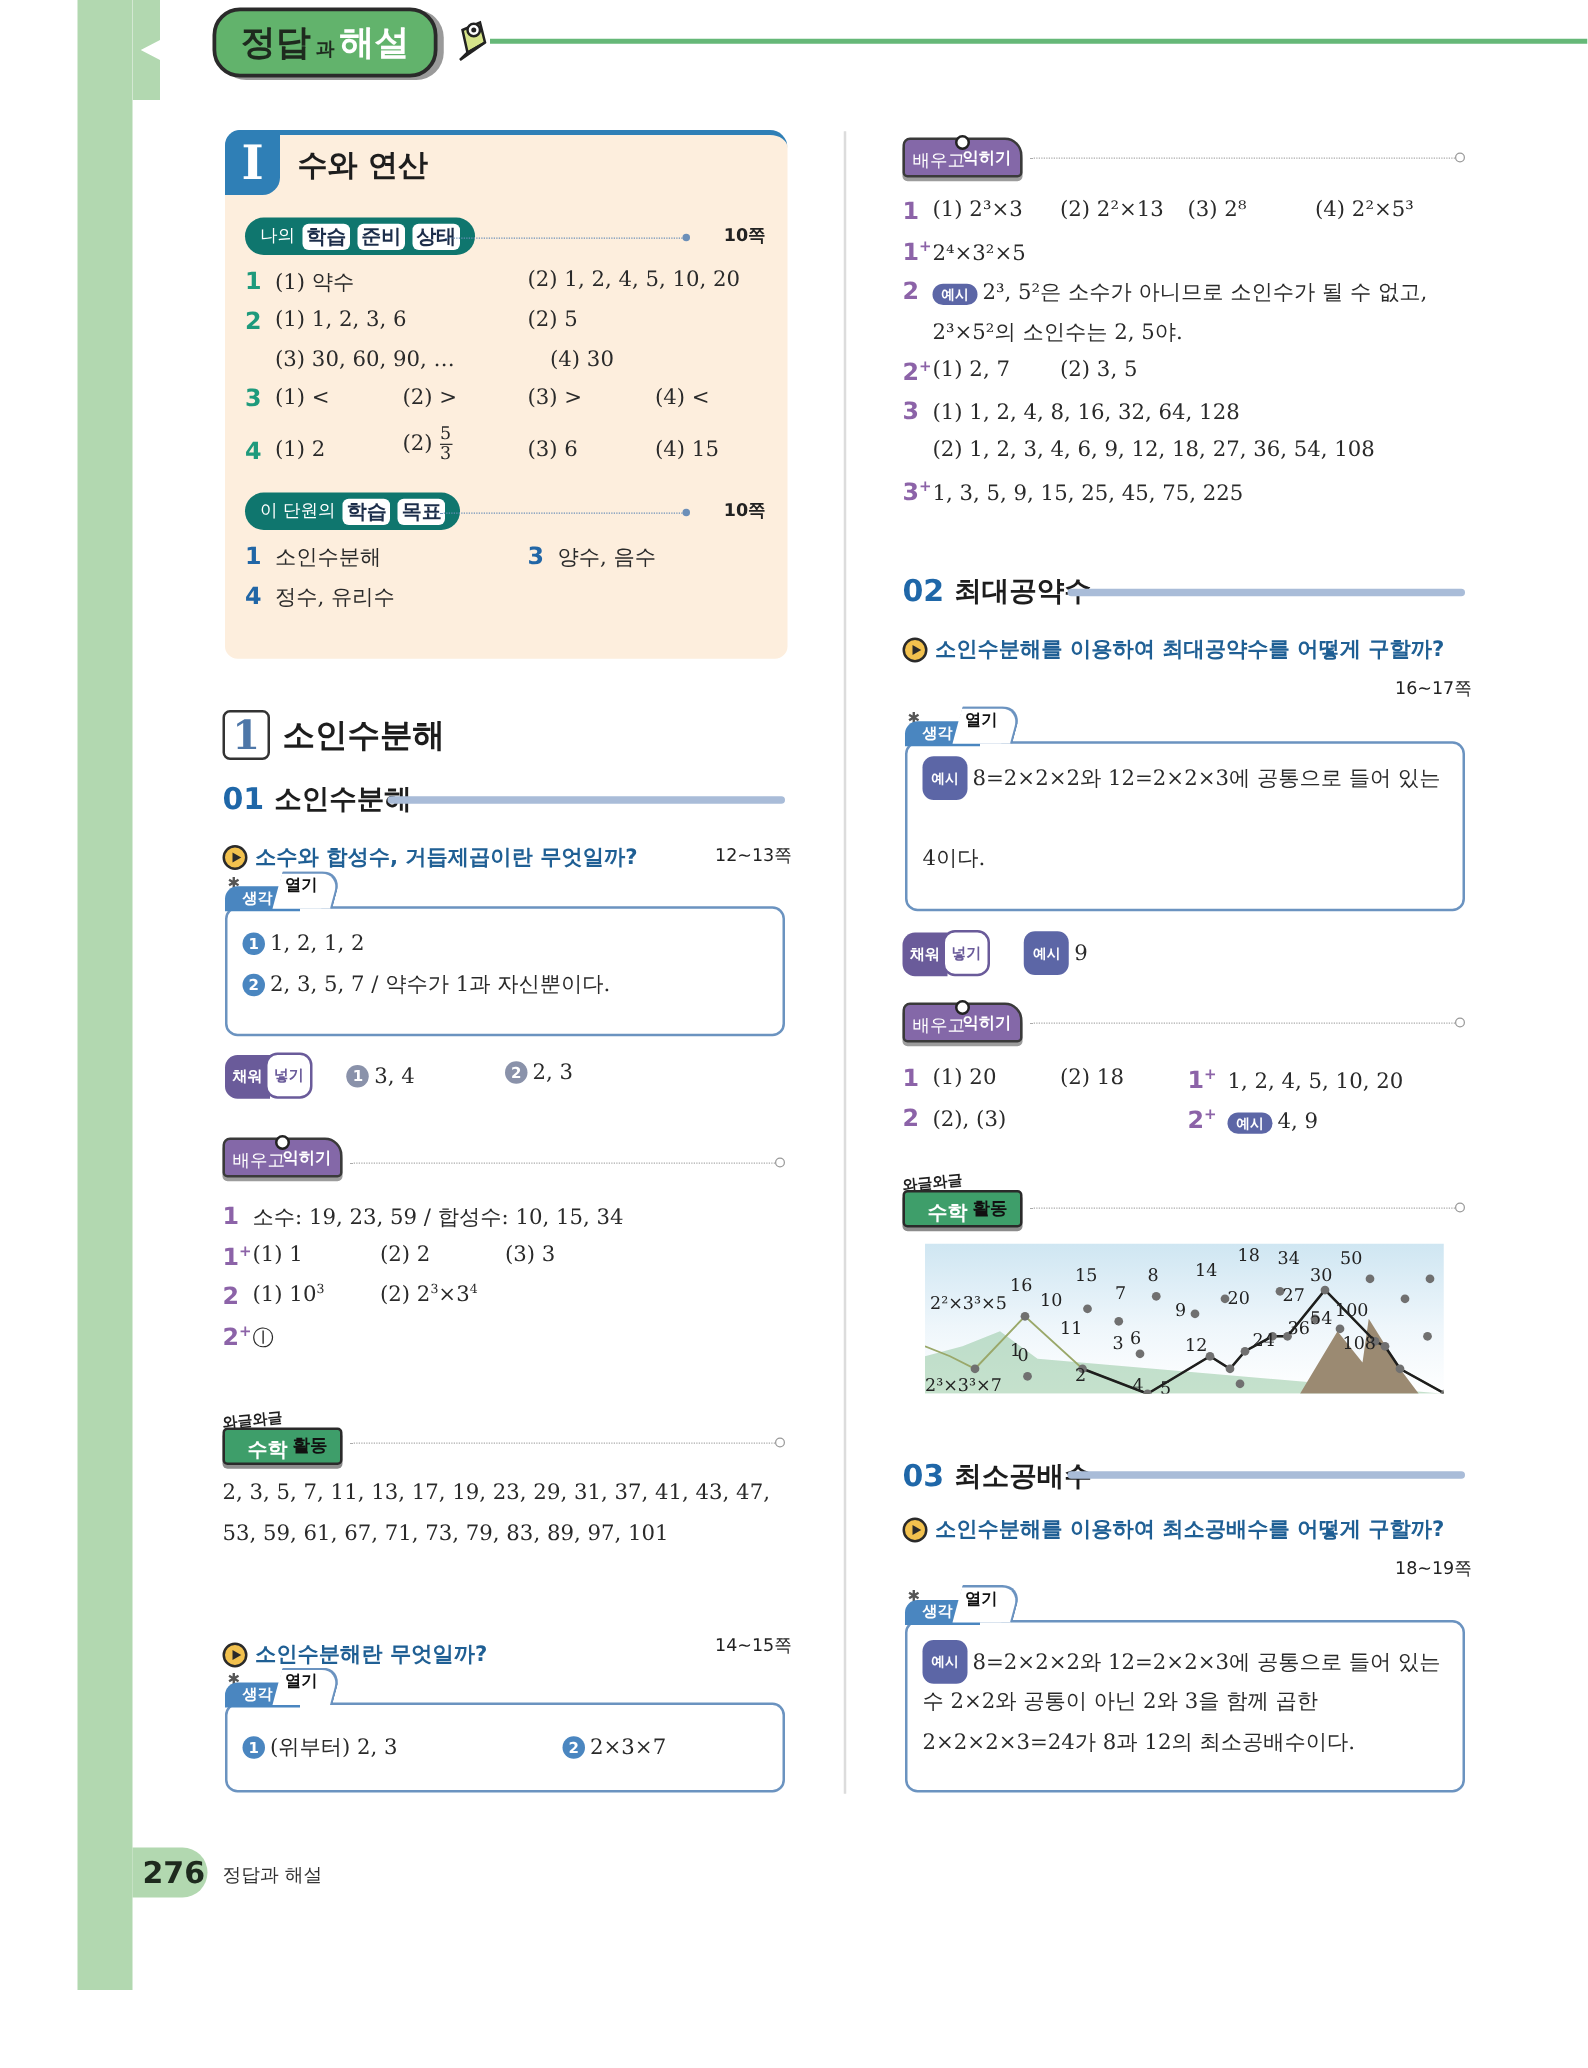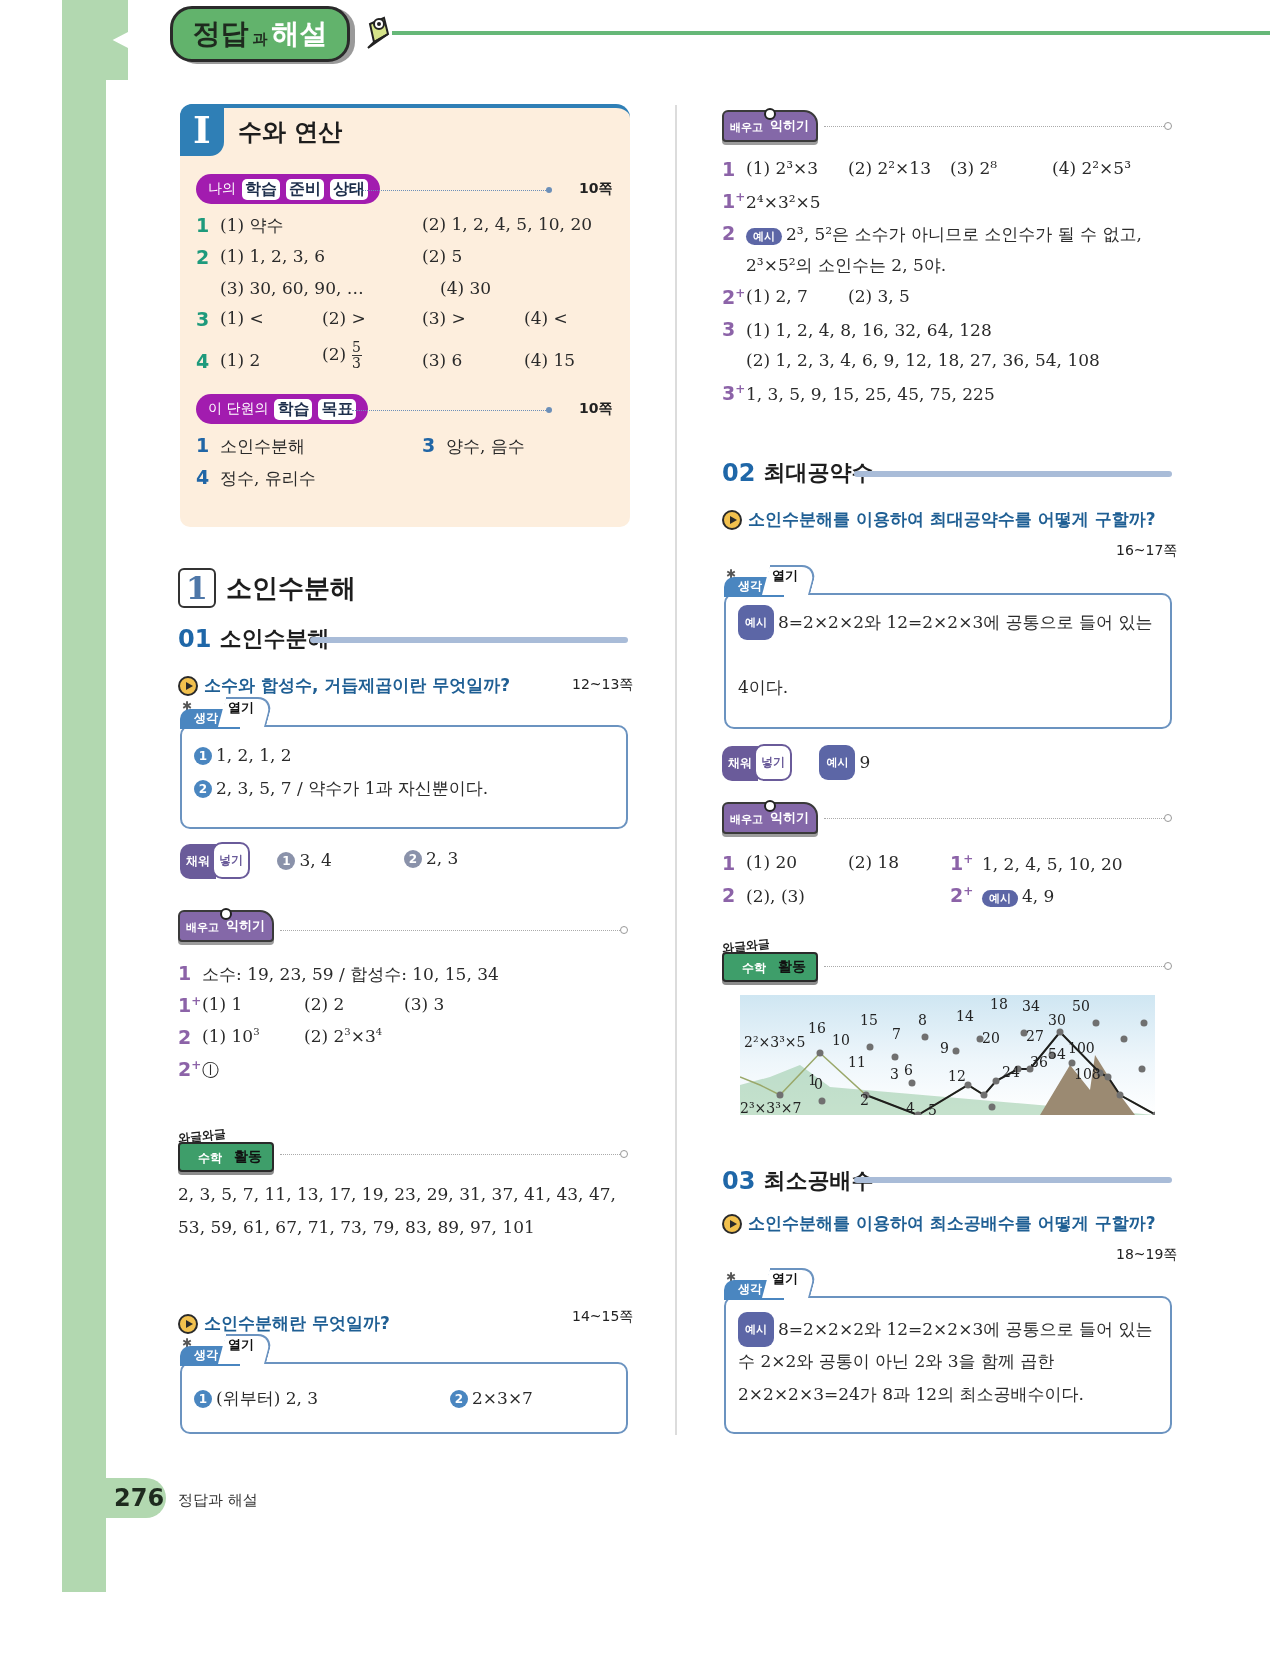--- a/index.html
+++ b/index.html
@@ -26,21 +26,21 @@
   
   .col-div { position: absolute; left: 675px; top: 105px; width: 2px; height: 1330px; background: #dcdcdc; }
 
   
   .chapter-box { position: absolute; left: 180px; top: 104px; width: 450px; height: 423px; background: #fdeedd;
                  border-top: 4px solid #2f7fb6; border-radius: 14px 14px 10px 10px; }
   .chap-num { position: absolute; left: 0; top: -4px; width: 44px; height: 52px; background: #2f7fb6; border-radius: 12px 0 14px 0;
               color: #fff; font-family: "DejaVu Serif", serif; font-weight: bold; font-size: 38px; text-align: center; line-height: 52px; }
   .chap-title { position: absolute; left: 58px; top: 8px; font-family: "DejaVu Sans", sans-serif; font-weight: bold; font-size: 24px; color: #1d1d1d; }
 
-  .pill { position: absolute; height: 30px; border-radius: 15px; background: #a21caf; color: #fff; padding: 0 12px;
+  .pill { position: absolute; height: 30px; border-radius: 15px; background: #0f766e; color: #fff; padding: 0 12px;
           display: flex; align-items: center; gap: 4px; font-family: "DejaVu Sans", sans-serif; }
   .pill .s { font-size: 14px; }
   .pill .l { font-size: 16px; font-weight: bold; color: #1c2d4a; background: #fff; border-radius: 5px; padding: 0 3px; margin-left: 2px; }
   .dotline { position: absolute; height: 0; border-top: 1.5px dotted #6c8fb8; }
   .dotend { position: absolute; width: 6px; height: 6px; border-radius: 3px; background: #6c8fb8; }
   .pg { position: absolute; font-family: "DejaVu Sans", sans-serif; font-weight: bold; font-size: 14px; color: #222; }
 
   .row { position: absolute; display: flex; align-items: baseline; font-size: 17px; white-space: nowrap; }
   .num { font-family: "DejaVu Sans", sans-serif; font-weight: bold; font-size: 19px; width: 24px; display: inline-block; }
   .num.green { color: #1e9a7c; }
@@ -84,29 +84,29 @@
   .example { display: inline-block; background: #5c66a6; color: #fff; font-family: "DejaVu Sans", sans-serif; font-weight: bold;
              font-size: 11px; padding: 1px 7px; border-radius: 9px; margin-right: 4px; vertical-align: 2px; }
 
   .fill-badge { display: inline-flex; align-items: flex-end; margin-right: 22px; vertical-align: 1px; }
   .fill-badge .a { background: #6a5b9a; color: #fff; font-family: "DejaVu Sans", sans-serif; font-weight: bold; font-size: 12px; padding: 1px 6px; border-radius: 10px 0 0 10px; }
   .fill-badge .b { background: #fff; color: #6a5b9a; border: 2px solid #6a5b9a; font-family: "DejaVu Sans", sans-serif; font-weight: bold; font-size: 12px; padding: 0 5px; border-radius: 10px; margin-left: -4px; }
 
   .learn-tag { position: absolute; width: 98px; height: 40px; }
   .learn-tag .body { position: absolute; left: 0; top: 6px; width: 96px; height: 32px; background: #8468a8; border: 2px solid #3a3a3a;
                      border-radius: 6px 14px 4px 4px; box-shadow: 0 3px 0 #9c9c9c; }
-  .learn-tag .t1 { position: absolute; left: 8px; top: 16px; color: #fff; font-family: "DejaVu Sans", sans-serif; font-weight: bold; font-size: 11px; text-align: center; }
+  .learn-tag .t1 { position: absolute; left: 8px; top: 16px; color: #fff; font-family: "DejaVu Sans", sans-serif; font-weight: normal; font-size: 14px; text-align: center; }
   .learn-tag .t2 { position: absolute; left: 48px; top: 13px; color: #fff; font-family: Liberation Mono, monospace; font-weight: bold; font-size: 13px; }
   .learn-tag .eye { position: absolute; left: 42px; top: 4px; width: 12px; height: 12px; border-radius: 6px; background: #fff; border: 2px solid #222; }
 
   .act-tag { position: absolute; width: 98px; height: 50px; }
   .act-tag .top { position: absolute; left: 0; top: 0; font-family: "DejaVu Sans", sans-serif; font-weight: bold; font-size: 12px; color: #1e1e1e; transform: rotate(-6deg); }
   .act-tag .body { position: absolute; left: 0; top: 14px; width: 96px; height: 30px; background: #3e9e6a; border: 2px solid #2a2a2a;
                    border-radius: 4px; box-shadow: 0 3px 0 #8c8c8c; }
-  .act-tag .t1 { position: absolute; left: 20px; top: 22px; color: #fff; font-family: "DejaVu Sans", sans-serif; font-weight: bold; font-size: 12px; }
+  .act-tag .t1 { position: absolute; left: 20px; top: 22px; color: #fff; font-family: "DejaVu Sans", sans-serif; font-weight: bold; font-size: 16px; }
   .act-tag .t2 { position: absolute; left: 56px; top: 20px; color: #111; font-family: "DejaVu Sans", sans-serif; font-weight: bold; font-size: 14px; }
 
   .ring { position: absolute; width: 8px; height: 8px; border-radius: 4px; border: 1.5px solid #999; background: #fff; }
   .grey-dotline { position: absolute; height: 0; border-top: 1.5px dotted #aaa; }
 
   .para { position: absolute; font-size: 17px; line-height: 33px; }
 
   
   .puzzle { position: absolute; left: 740px; top: 995px; width: 415px; height: 120px; overflow: hidden;
             background: linear-gradient(#cfe6f2 0%, #eef6fb 55%, #ffffff 100%); }

